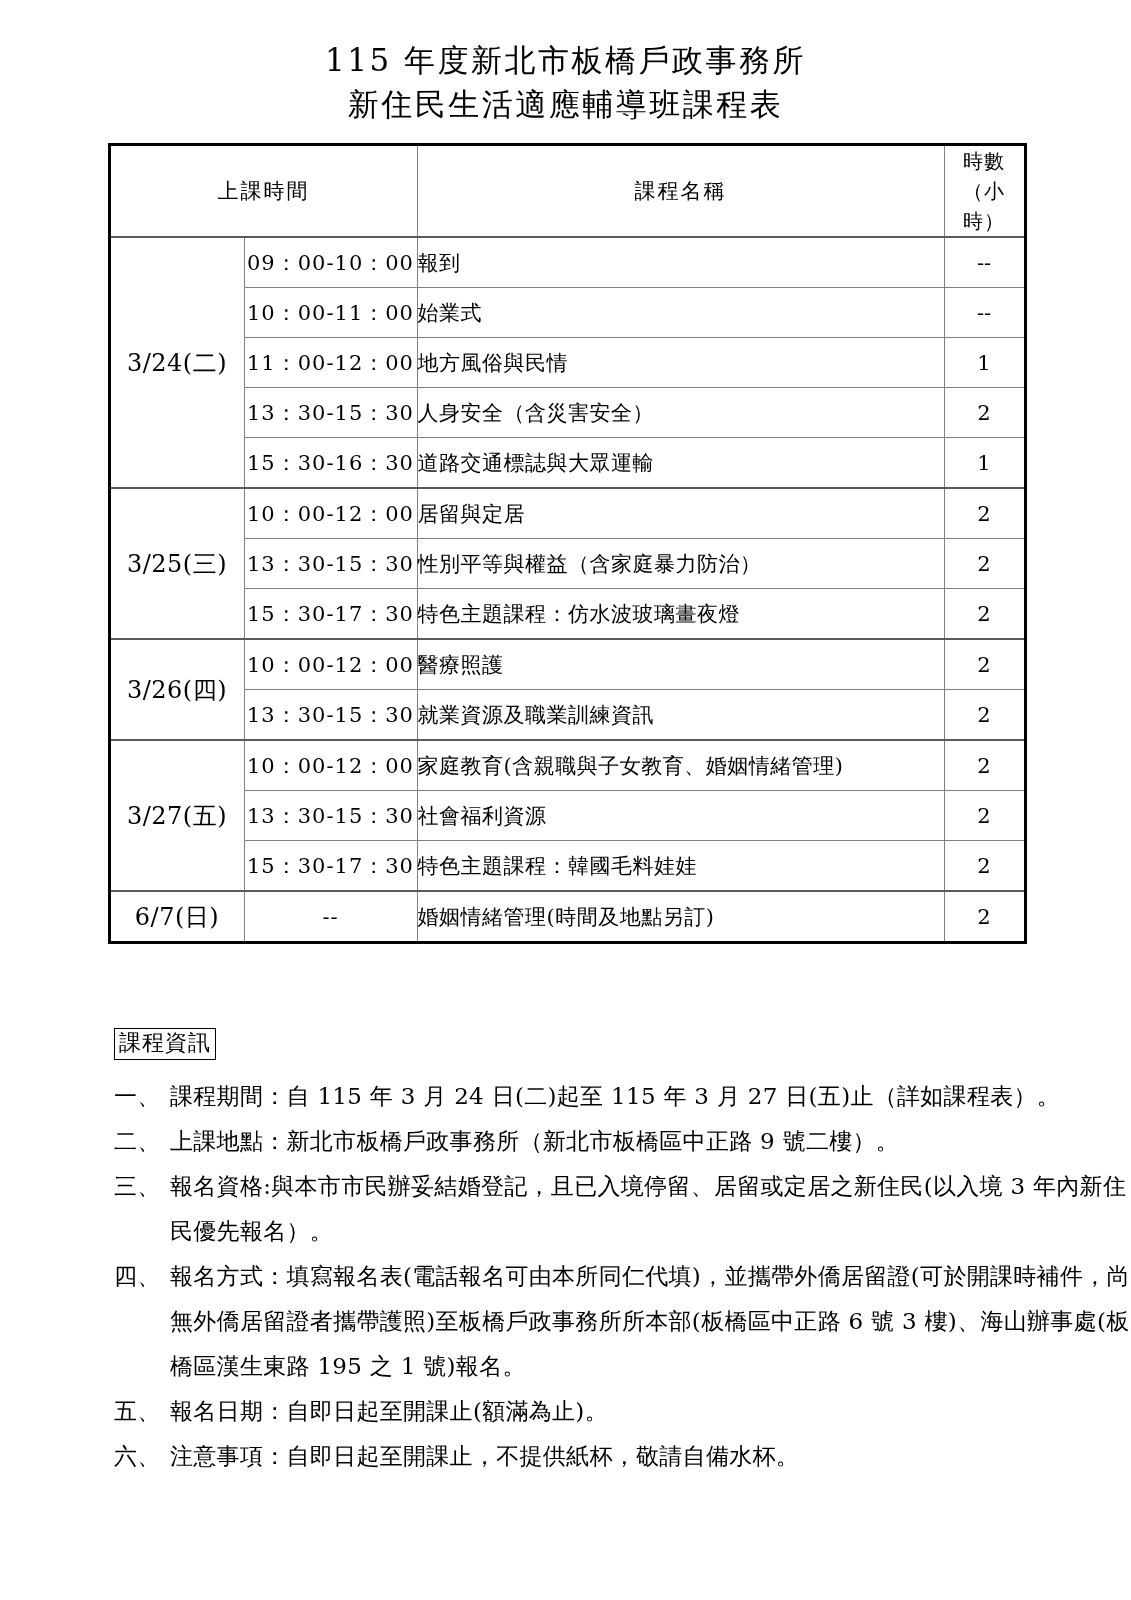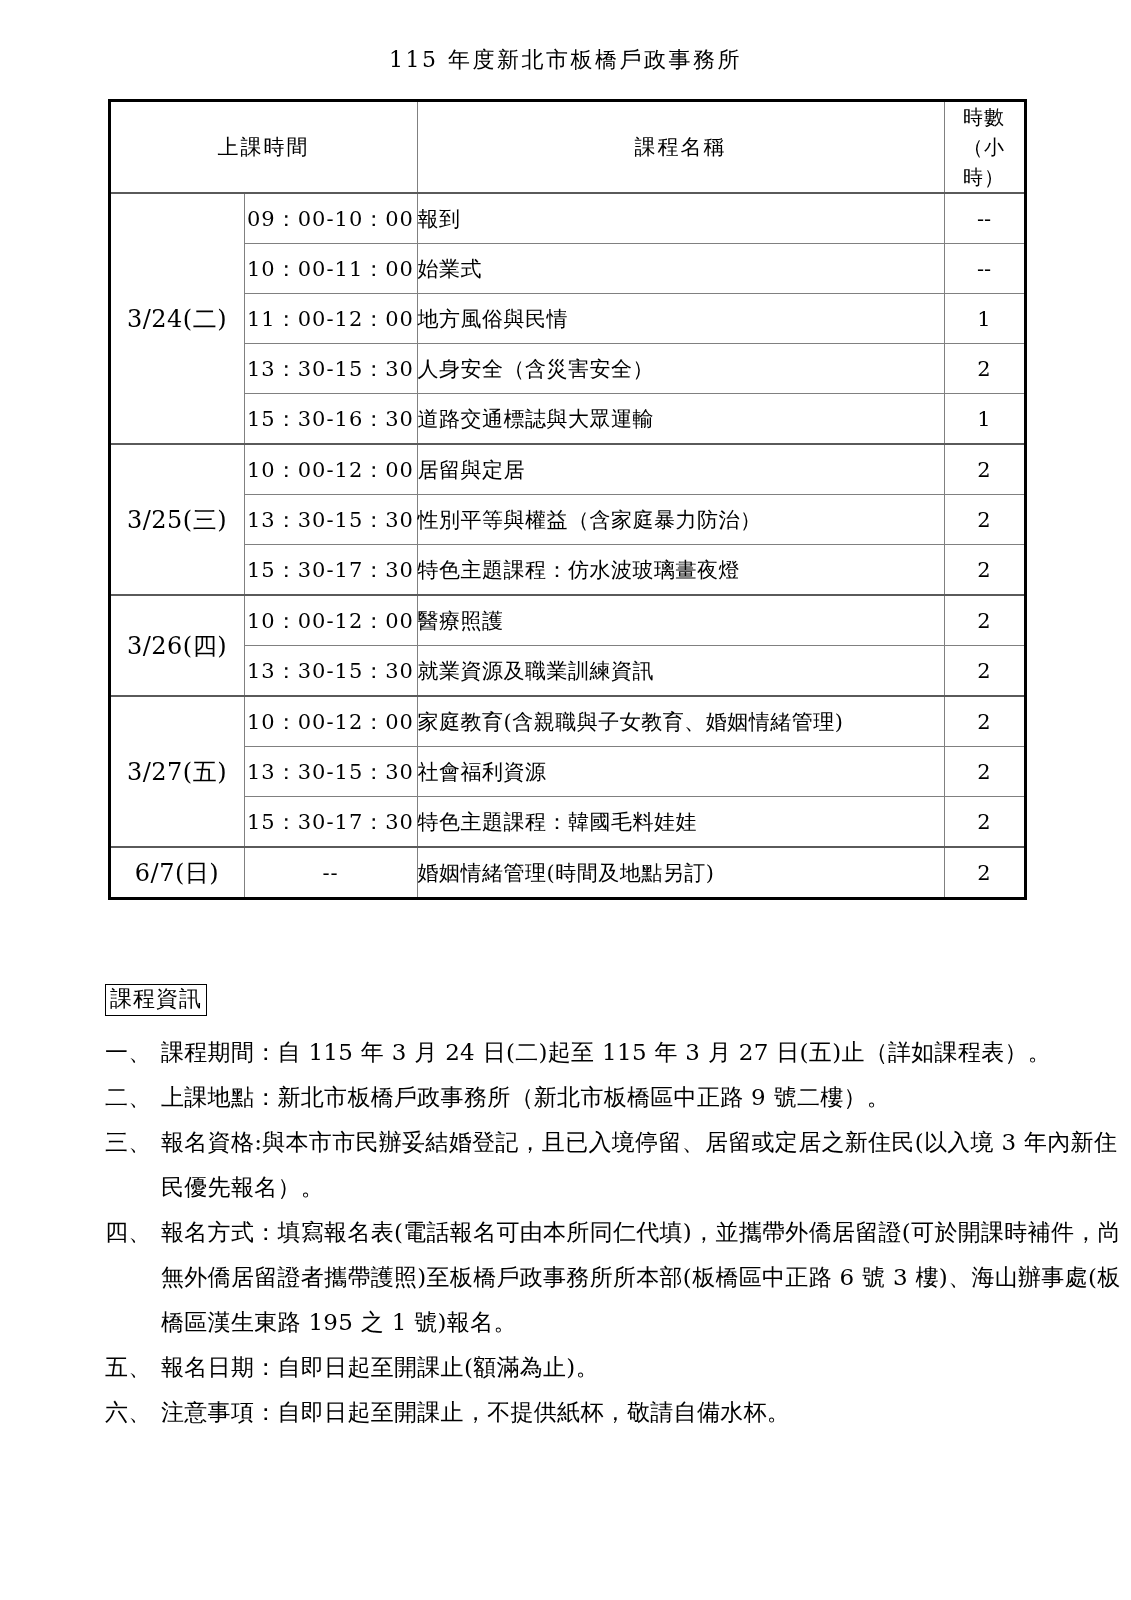--- a/index.html
+++ b/index.html
@@ -24,21 +24,21 @@
     padding: 0;
   }
 
   
   .title-block {
     text-align: center;
     padding-top: 38px;
   }
   .title-line {
     font-family: "DejaVu Serif", "Liberation Serif", serif;
-    font-size: 22px;
+    font-size: 31px;
     line-height: 44px;
     letter-spacing: 2.5px;
     font-weight: 500;
     white-space: nowrap;
   }
 
   
   .table-wrap {
     margin: 17px auto 0 auto;
     width: 916px;
@@ -95,21 +95,21 @@
   td.cell-hours {
     text-align: center;
     font-size: 21px;
   }
 
   tr.body-row td { height: 49px; }
   tr.group-start td { border-top: 2px solid #5a5a5a; }
 
   
   .info-section {
-    margin: 84px 0 0 8px;
+    margin: 84px 0 0 17px;
     padding-left: 97px;
   }
   .info-heading {
     display: inline-block;
     border: 1.5px solid #000;
     padding: 1px 4px 3px 4px;
     font-size: 22px;
     letter-spacing: 1px;
     line-height: 26px;
   }
@@ -133,20 +133,21 @@
     text-indent: 0;
   }
 </style>
 </head>
 <body>
 
 <div class="page">
 
   <div class="title-block">
     <div class="title-line">115 年度新北市板橋戶政事務所</div>
+    <div class="title-line">新住民生活適應輔導班課程表</div>
   </div>
 
   <div class="table-wrap">
     <table class="schedule">
       <colgroup>
         <col class="c-date">
         <col class="c-time">
         <col class="c-name">
         <col class="c-hours">
       </colgroup>

